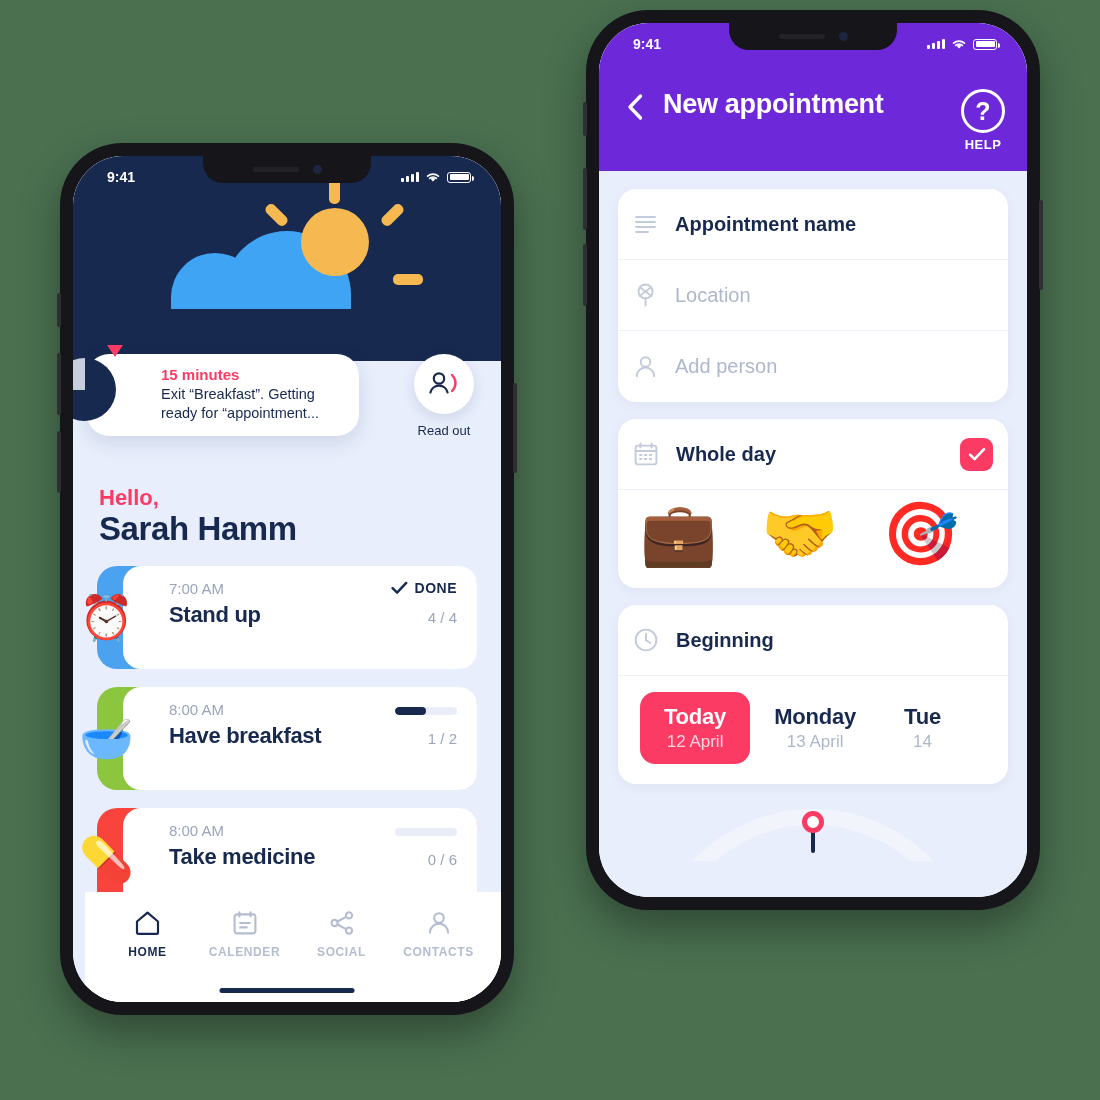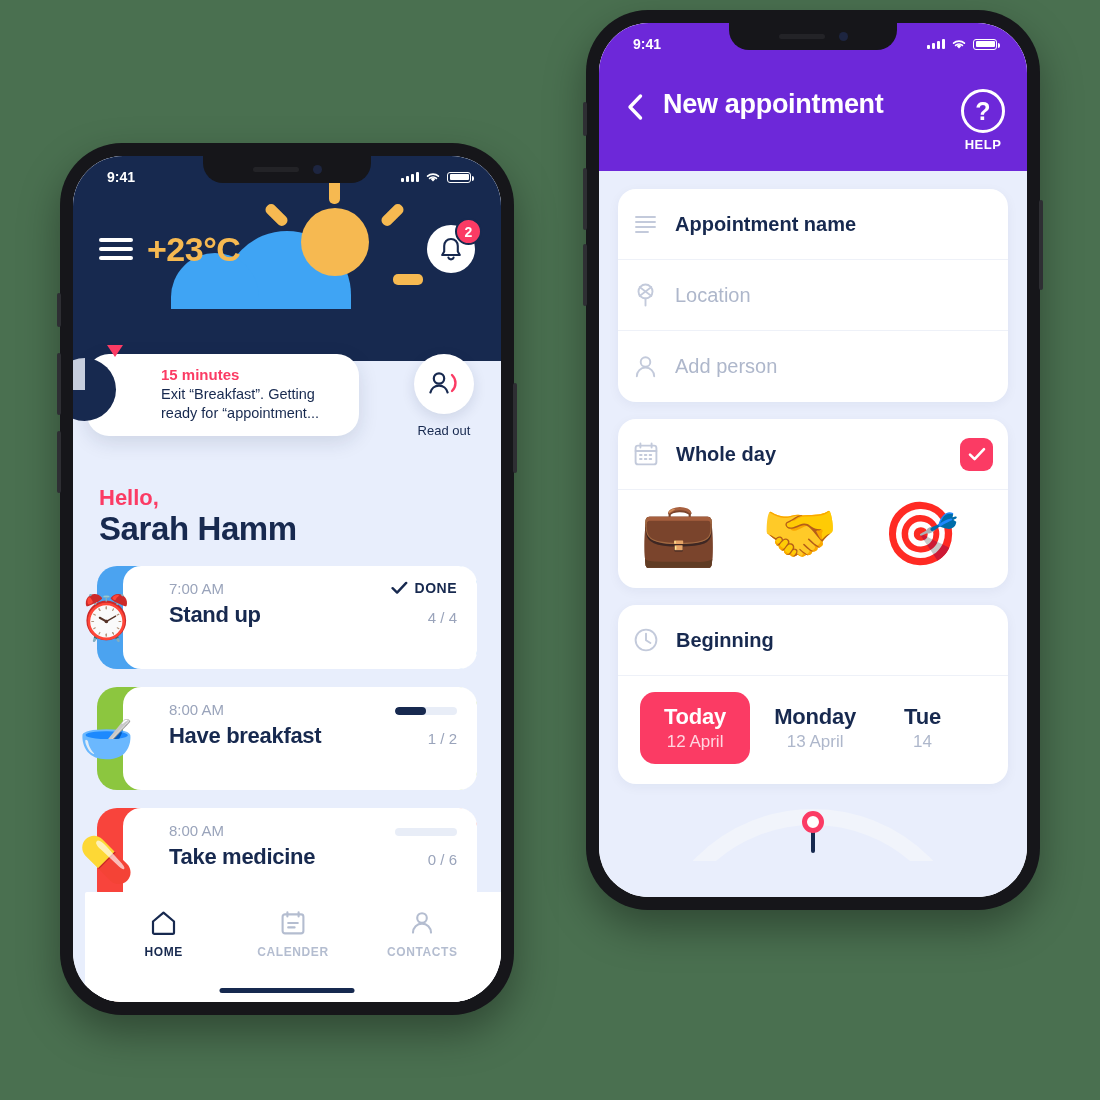--- a/index.html
+++ b/index.html
@@ -303,37 +303,20 @@
             <path d="M8 10.5 L5.6 7.9 A3.6 3.6 0 0 1 10.4 7.9 Z" fill="#fff"></path>
             <path d="M2.6 5.2 A7.8 7.8 0 0 1 13.4 5.2" stroke="#fff" stroke-width="1.7" fill="none" stroke-linecap="round"></path>
             <path d="M4.6 7.4 A5 5 0 0 1 11.4 7.4" stroke="#fff" stroke-width="1.7" fill="none" stroke-linecap="round"></path>
           </svg>
           <div class="battery">
               <span></span>
             </div>
         </div>
       </div>
 
-      <div class="lp-topbar">
-        <div class="burger">
-            <i></i>
-            <i></i>
-            <i></i>
-          </div>
-        <div class="temp">+23°C</div>
-        <div class="bell-wrap">
-          <div class="bell-btn">
-            <svg width="26" height="27" viewBox="0 0 26 27">
-              <path d="M13 3 C8.9 3 6.2 6 6.2 10 v5.5 L4.2 19 h17.6 l-2-3.5 V10 C19.8 6 17.1 3 13 3 Z" fill="none" stroke="#17294f" stroke-width="2.1" stroke-linejoin="round"></path>
-              <path d="M10.4 21.6 a2.7 2.4 0 0 0 5.2 0" fill="none" stroke="#17294f" stroke-width="2.1" stroke-linecap="round"></path>
-            </svg>
-          </div>
-          <div class="badge">2</div>
-        </div>
-      </div>
 
       <div class="toast-row">
         <div class="toast">
           <div class="toast-pie"></div>
           <div class="toast-pin"></div>
           <div class="toast-title">15 minutes</div>
           <div class="toast-body">Exit “Breakfast”. Getting ready for “appointment...</div>
         </div>
         <div class="readout">
           <div class="readout-btn">
@@ -433,20 +416,31 @@
               <rect x="2.6" y="4.4" width="20.8" height="19" rx="2.4" fill="none" stroke="#b4bdd0" stroke-width="2.1"></rect>
               <path d="M7.4 2.2 v4.2 M18.6 2.2 v4.2" stroke="#b4bdd0" stroke-width="2.1" stroke-linecap="round"></path>
               <path d="M8.2 13 h9.6 M8.2 17.4 h6.4" stroke="#b4bdd0" stroke-width="2.1" stroke-linecap="round"></path>
             </svg>
           </div>
           <div class="tab-lbl">CALENDER</div>
         </div>
         <div class="tab">
           <div class="tab-ico">
             <svg width="26" height="26" viewBox="0 0 26 26">
+              <circle cx="20" cy="5.4" r="3.1" fill="none" stroke="#b4bdd0" stroke-width="2.1"></circle>
+              <circle cx="5.6" cy="13" r="3.1" fill="none" stroke="#b4bdd0" stroke-width="2.1"></circle>
+              <circle cx="20" cy="20.6" r="3.1" fill="none" stroke="#b4bdd0" stroke-width="2.1"></circle>
+              <path d="M8.5 11.5 L17.2 6.9 M8.5 14.5 L17.2 19.1" stroke="#b4bdd0" stroke-width="2.1" stroke-linecap="round"></path>
+            </svg>
+          </div>
+          <div class="tab-lbl">SOCIAL</div>
+        </div>
+        <div class="tab">
+          <div class="tab-ico">
+            <svg width="26" height="26" viewBox="0 0 26 26">
               <circle cx="13" cy="8" r="4.8" fill="none" stroke="#b4bdd0" stroke-width="2.1"></circle>
               <path d="M4 22.6 a9 9 0 0 1 18 0" fill="none" stroke="#b4bdd0" stroke-width="2.1" stroke-linecap="round"></path>
             </svg>
           </div>
           <div class="tab-lbl">CONTACTS</div>
         </div>
       </div>
 
       <div class="home-ind"></div>
     </div>

